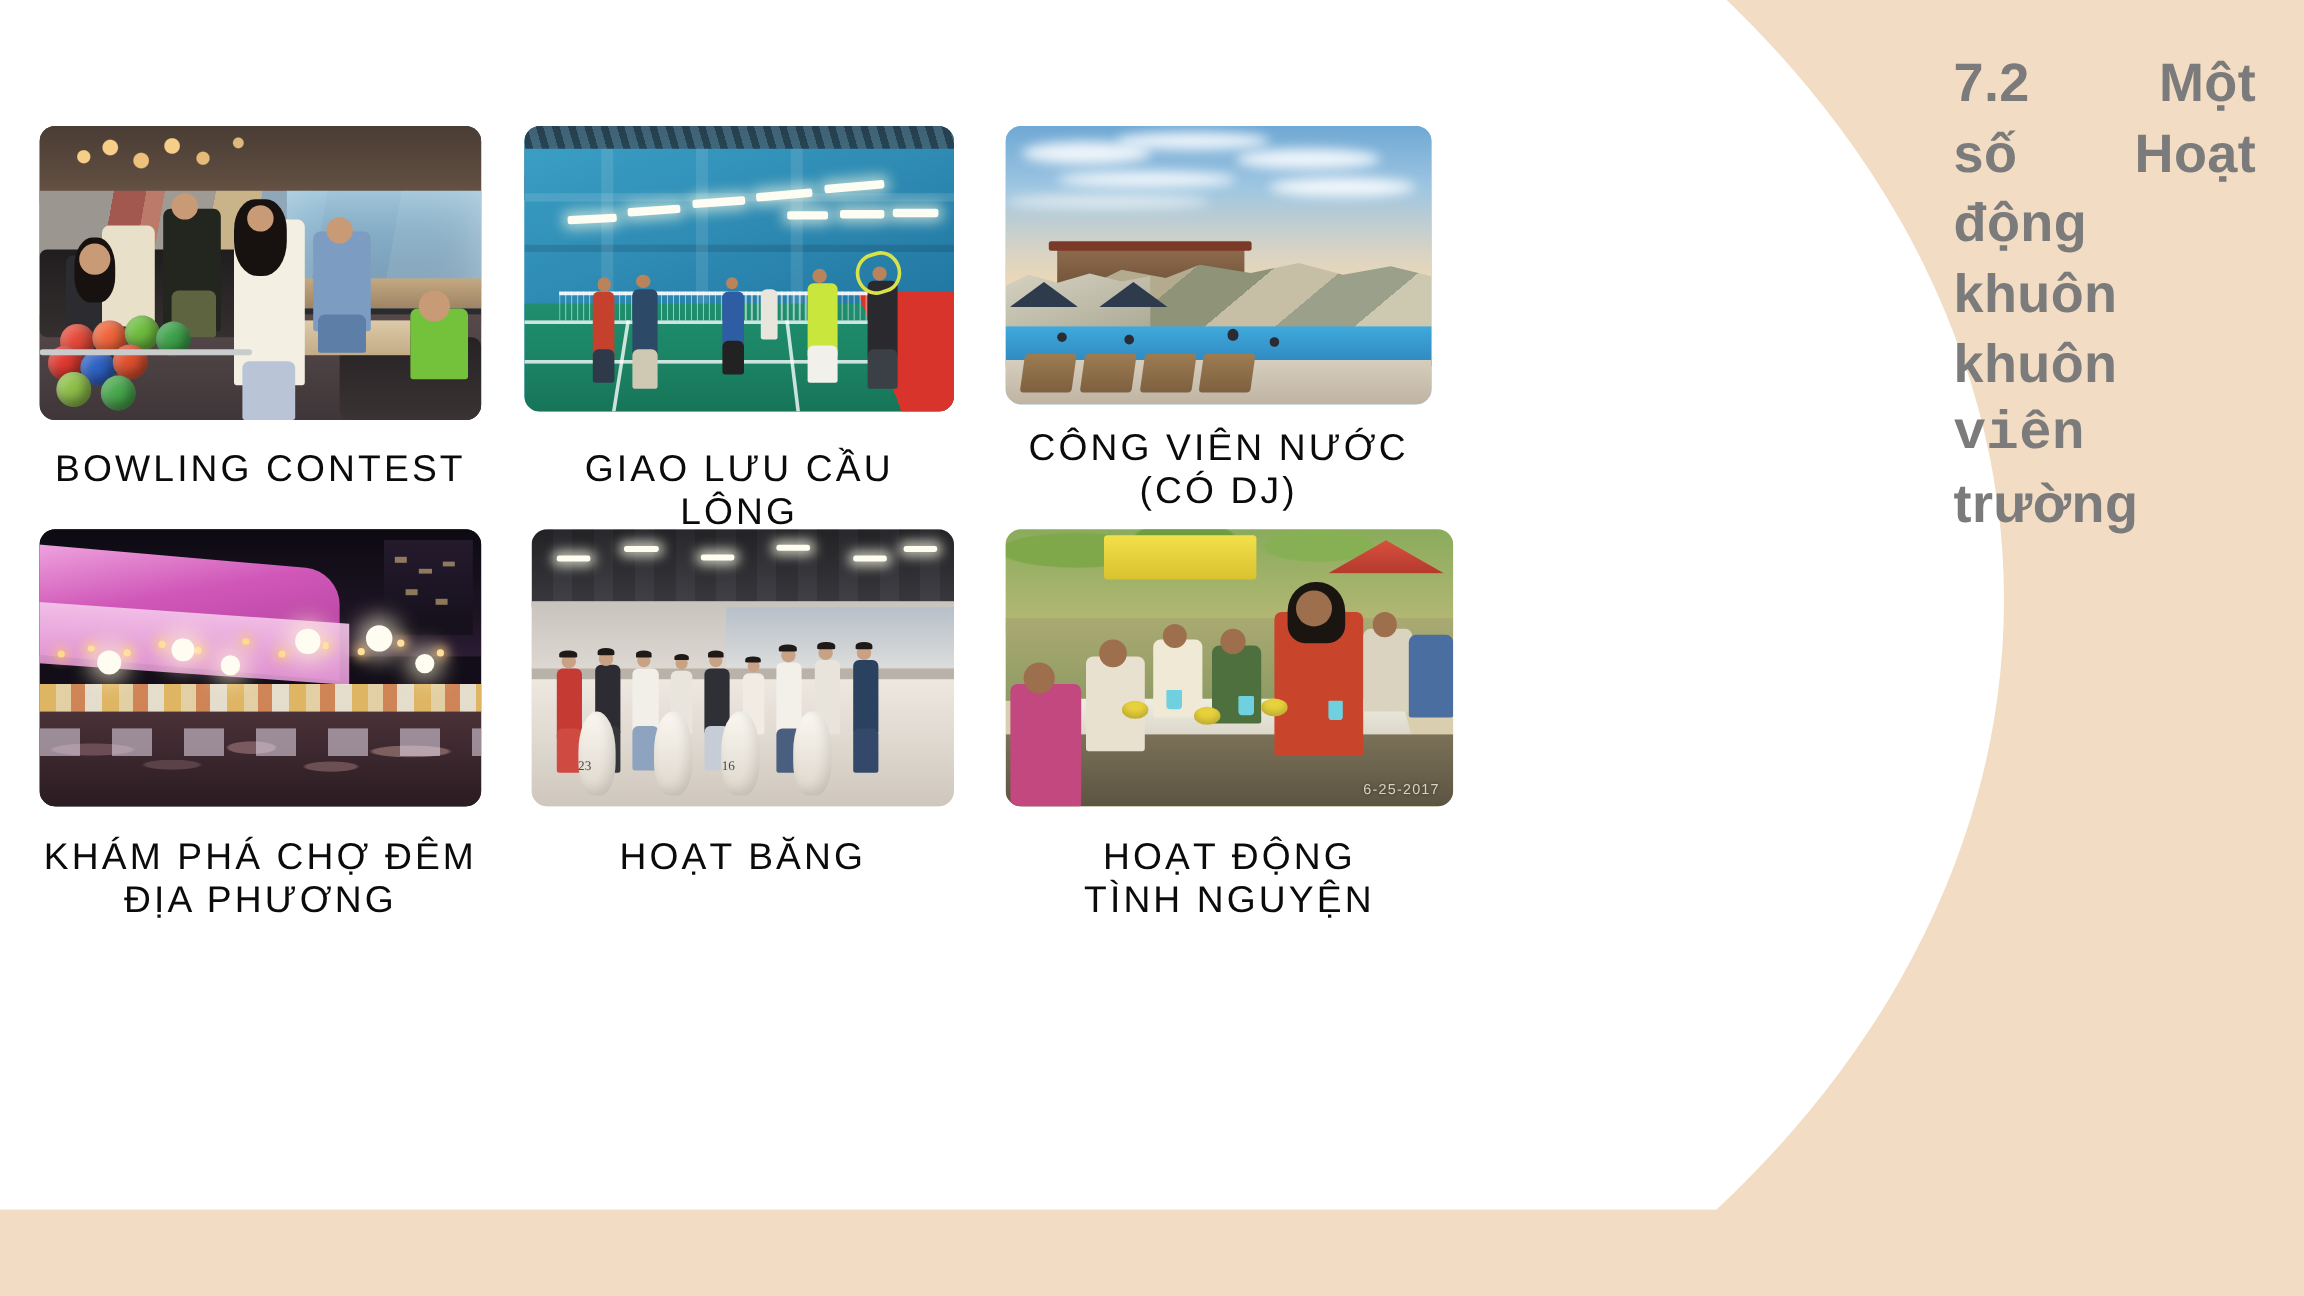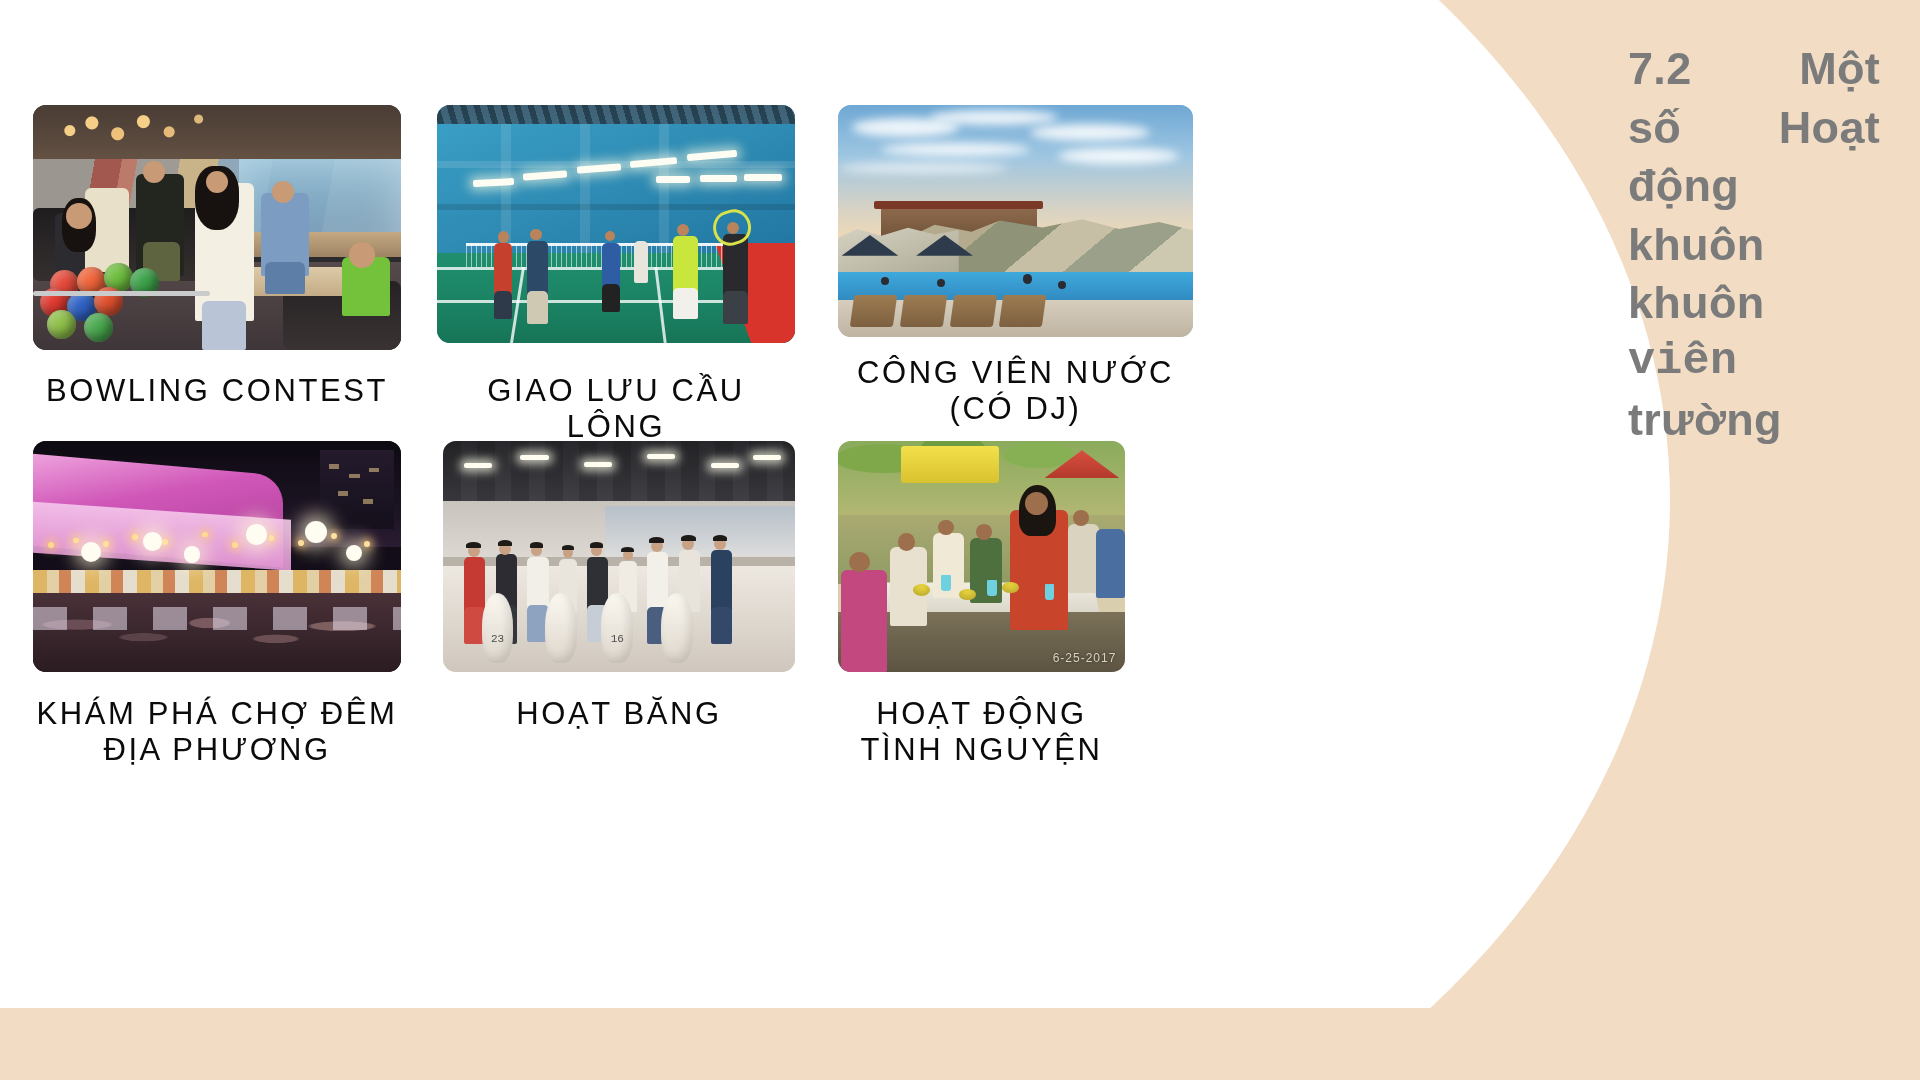--- a/index.html
+++ b/index.html
@@ -440,22 +440,22 @@
     position:absolute; top:66%; width:9%; height:30%;
     background: linear-gradient(#fbf8f1, #ddd6cb);
     border-radius: 48% 48% 40% 40%;
     box-shadow: inset -4px -4px 10px rgba(0,0,0,.12);
   }
   .p-ice .sl1 { left:11%; }
   .p-ice .sl2 { left:29%; }
   .p-ice .sl3 { left:45%; }
   .p-ice .sl4 { left:62%; }
   .p-ice .snum {
-    position:absolute; bottom:26%; left:0; width:100%; text-align:center;
-    font-size:11px; color:#4a4a4a; font-family:Liberation Mono, monospace;
+    position:absolute; bottom:26%; left:0; width:100%; text-align:left;
+    font-size:11px; color:#4a4a4a; font-family:Liberation Serif, serif;
   }
 
   
   .p-vol { background:#d9cfae; }
   .p-vol .vtop {
     position:absolute; left:0; top:0; width:100%; height:38%;
     background:
       radial-gradient(ellipse at 16% 20%, #7fa84a 0 14%, transparent 15%),
       radial-gradient(ellipse at 40% 10%, #6f9b41 0 13%, transparent 14%),
       radial-gradient(ellipse at 70% 16%, #87b055 0 12%, transparent 13%),
@@ -763,21 +763,21 @@
           <div class="seal sl2"></div>
           <div class="seal sl3">
             <div class="snum">16</div>
           </div>
           <div class="seal sl4"></div>
         </div>
       </div>
       <div class="caption" style="top:255px;">HOẠT BĂNG</div>
     </div>
 
-    <div class="cell" style="left:838px; top:441px; width:287px;">
+    <div class="cell" style="left:838px; top:441px; width:373px;">
       <div class="photo p-vol" style="height:231px;">
         <div class="inner">
           <div class="vtop"></div>
           <div class="vcan"></div>
           <div class="vumb"></div>
           <div class="vmid"></div>
           <div class="vtable"></div>
           <div class="vfloor"></div>
           <div class="vp v1"></div>
           <div class="vp v2"></div>

